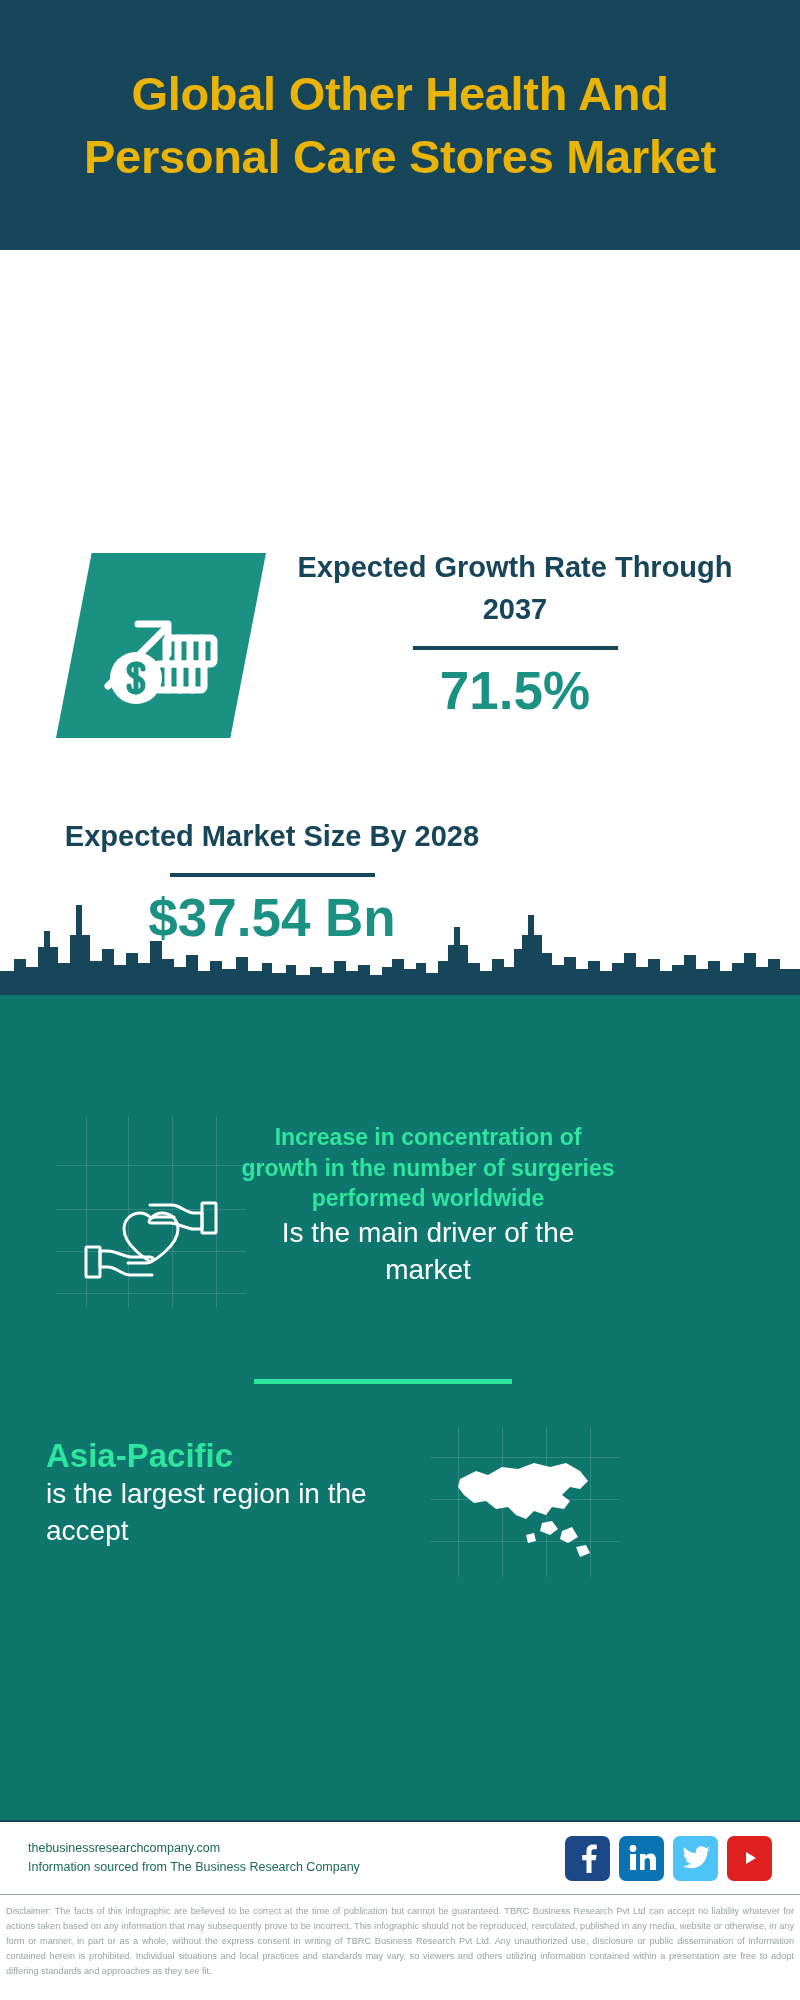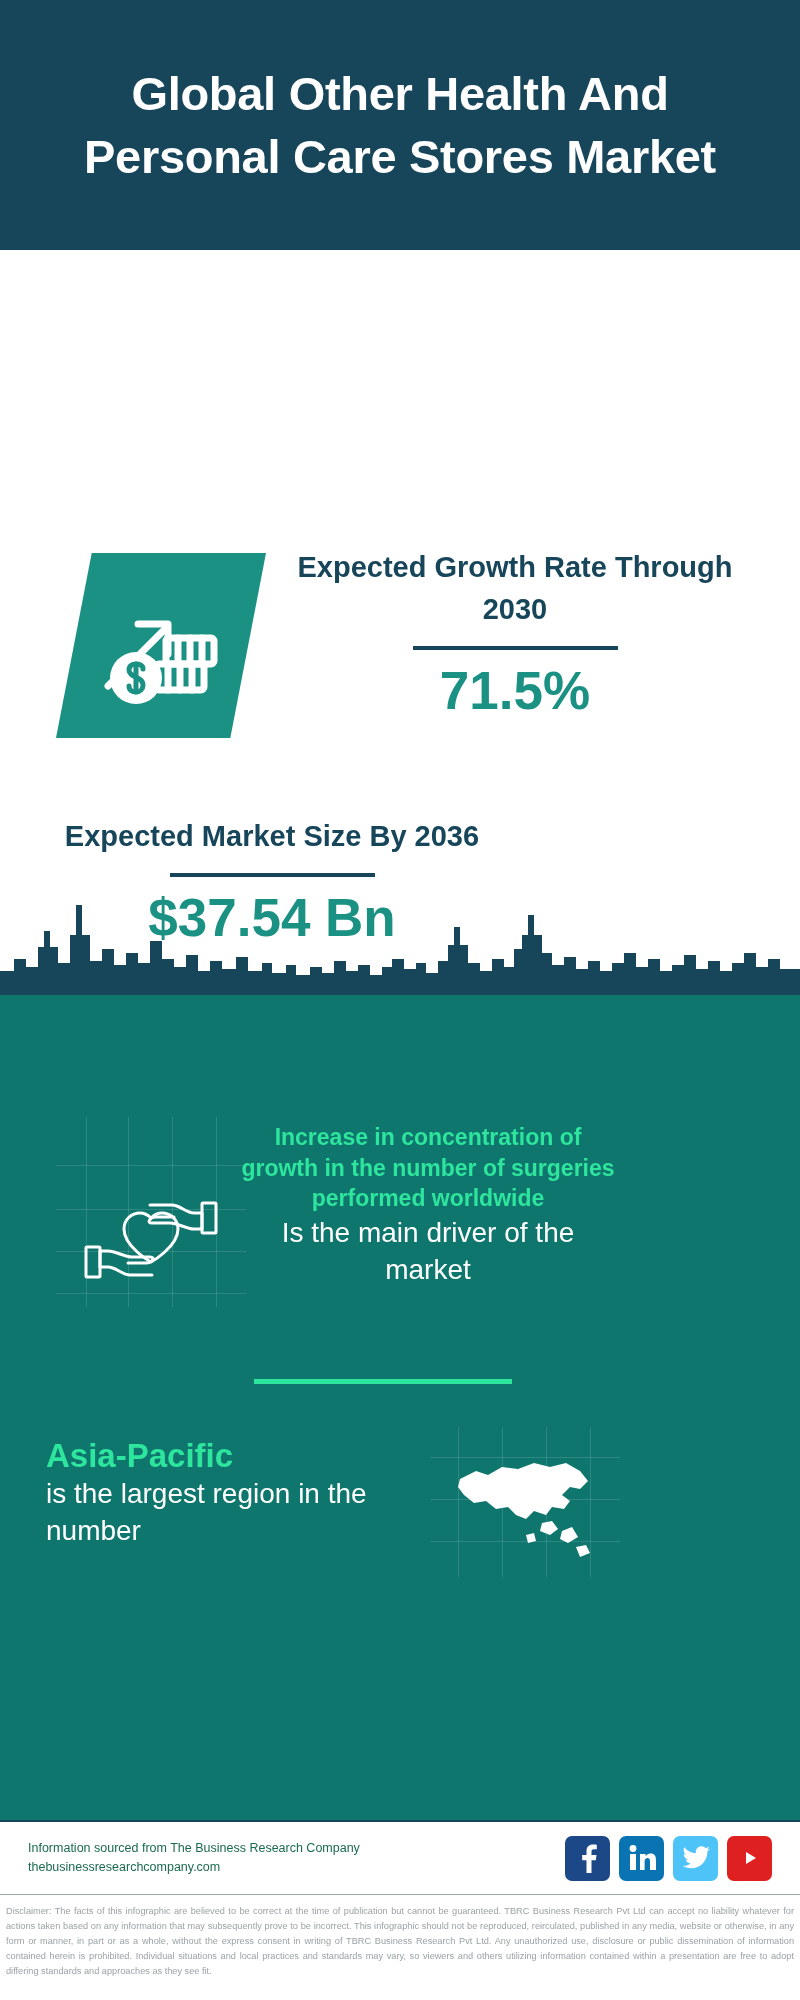--- a/index.html
+++ b/index.html
@@ -13,21 +13,21 @@
   .page { width:800px; height:2000px; position:relative; display:flex; flex-direction:column; }
 
   
   .header {
     background:#17455A;
     height:250px;
     display:flex; align-items:center; justify-content:center;
     padding:0 55px;
   }
   .header-title {
-    color:#ffffff;
+    color:#eab308;
     font-size:47px;
     font-weight:bold;
     line-height:1.35;
     text-align:center;
     letter-spacing:-0.3px;
   }
 
   
   .stats { background:#ffffff; height:745px; position:relative; }
 
@@ -146,27 +146,27 @@
         <path d="M82 52 L82 78 M94 52 L94 78 M106 52 L106 78"></path>
         <rect x="60" y="78" width="48" height="26" rx="3" fill="none"></rect>
         <path d="M72 78 L72 104 M84 78 L84 104 M96 78 L96 104"></path>
         <circle cx="40" cy="92" r="26" fill="#ffffff" stroke="none"></circle>
         <path d="M40 78 L40 106" stroke="#1B9184" stroke-width="5"></path>
         <path d="M47 83 C47 79 43 78 40 78 C36 78 33 80 33 84 C33 92 47 90 47 99 C47 103 44 106 40 106 C36 106 33 104 33 100" stroke="#1B9184" stroke-width="5" fill="none"></path>
       </svg>
     </div>
 
     <div class="stat-block one">
-      <div class="stat-label">Expected Growth Rate Through 2030</div>
+      <div class="stat-label">Expected Growth Rate Through 2037</div>
       <div class="rule"></div>
       <div class="stat-value">71.5%</div>
     </div>
 
     <div class="stat-block two">
-      <div class="stat-label">Expected Market Size By 2036</div>
+      <div class="stat-label">Expected Market Size By 2028</div>
       <div class="rule"></div>
       <div class="stat-value">$37.54 Bn</div>
     </div>
 
     <div class="para right">
       <svg width="124" height="124" viewBox="0 0 124 124" fill="none" stroke="#ffffff" stroke-width="4.5" stroke-linecap="round" stroke-linejoin="round">
         <path d="M16 52 L40 30 L56 44 L84 14"></path>
         <path d="M70 12 L88 12 L88 30"></path>
         <rect x="18" y="58" width="18" height="26"></rect>
         <rect x="44" y="40" width="18" height="44"></rect>
@@ -215,21 +215,21 @@
         <div class="driver-highlight">Increase in concentration of growth in the number of surgeries performed worldwide</div>
         <div class="driver-sub">Is the main driver of the market</div>
       </div>
     </div>
 
     <div class="green-rule"></div>
 
     <div class="region-row">
       <div class="region-text">
         <div class="region-name">Asia-Pacific</div>
-        <div class="region-sub">is the largest region in the number</div>
+        <div class="region-sub">is the largest region in the accept</div>
       </div>
     </div>
 
     <div class="grid-box" style="left:430px; top:432px; width:190px; height:150px;">
       <div class="gline" style="left:28px; top:0; width:1px; height:150px;"></div>
       <div class="gline" style="left:72px; top:0; width:1px; height:150px;"></div>
       <div class="gline" style="left:116px; top:0; width:1px; height:150px;"></div>
       <div class="gline" style="left:160px; top:0; width:1px; height:150px;"></div>
       <div class="gline" style="left:0; top:30px; width:190px; height:1px;"></div>
       <div class="gline" style="left:0; top:72px; width:190px; height:1px;"></div>
@@ -239,22 +239,22 @@
         <path fill="#ffffff" d="M112 96 L122 94 L128 102 L120 108 L110 104 Z"></path>
         <path fill="#ffffff" d="M132 104 L142 100 L148 110 L138 116 L130 112 Z"></path>
         <path fill="#ffffff" d="M146 120 L156 118 L160 126 L150 130 Z"></path>
         <path fill="#ffffff" d="M96 108 L104 106 L106 114 L98 116 Z"></path>
       </svg>
     </div>
   </div>
 
   <div class="source-bar">
     <div class="source-text">
+      <div>thebusinessresearchcompany.com</div>
       <div>Information sourced from The Business Research Company</div>
-      <div>thebusinessresearchcompany.com</div>
     </div>
     <div class="socials">
       <div class="social" style="background:#1C4887;">
         <svg width="24" height="30" viewBox="0 0 24 30">
             <path fill="#ffffff" d="M15.5 30 V17.2 h4.3 l0.7 -5.2 h-5 V8.8 c0 -1.5 0.4 -2.5 2.6 -2.5 h2.7 V1.7 C20.3 1.6 18.7 1.5 16.9 1.5 c-3.8 0 -6.4 2.3 -6.4 6.6 v3.9 H6.2 v5.2 h4.3 V30 Z"></path>
           </svg>
       </div>
       <div class="social" style="background:#0A74B3;">
         <svg width="28" height="28" viewBox="0 0 28 28">
             <rect x="2" y="10" width="6" height="16" fill="#ffffff"></rect>

